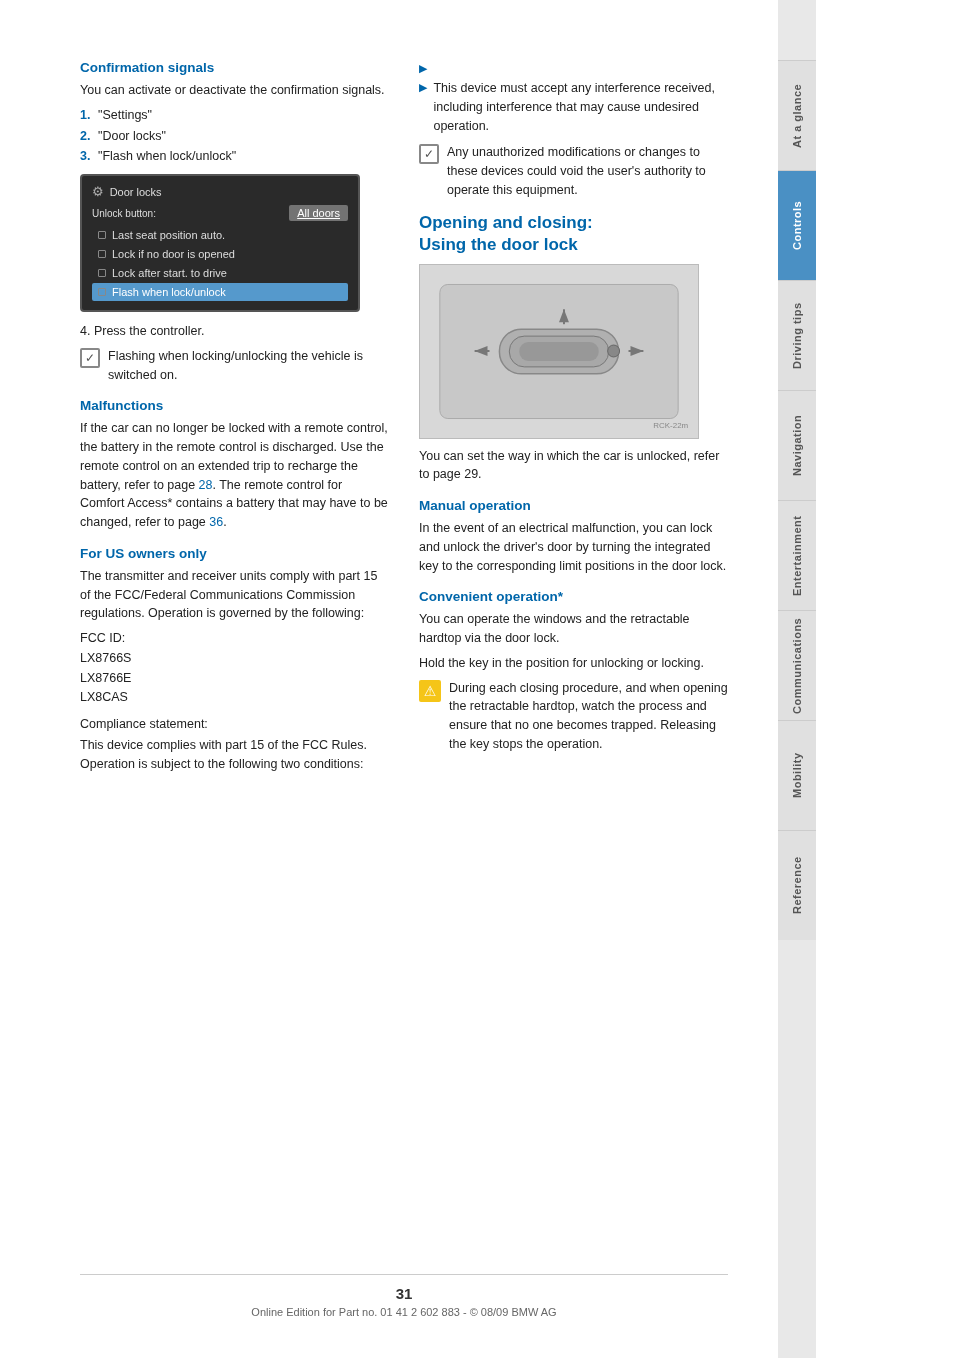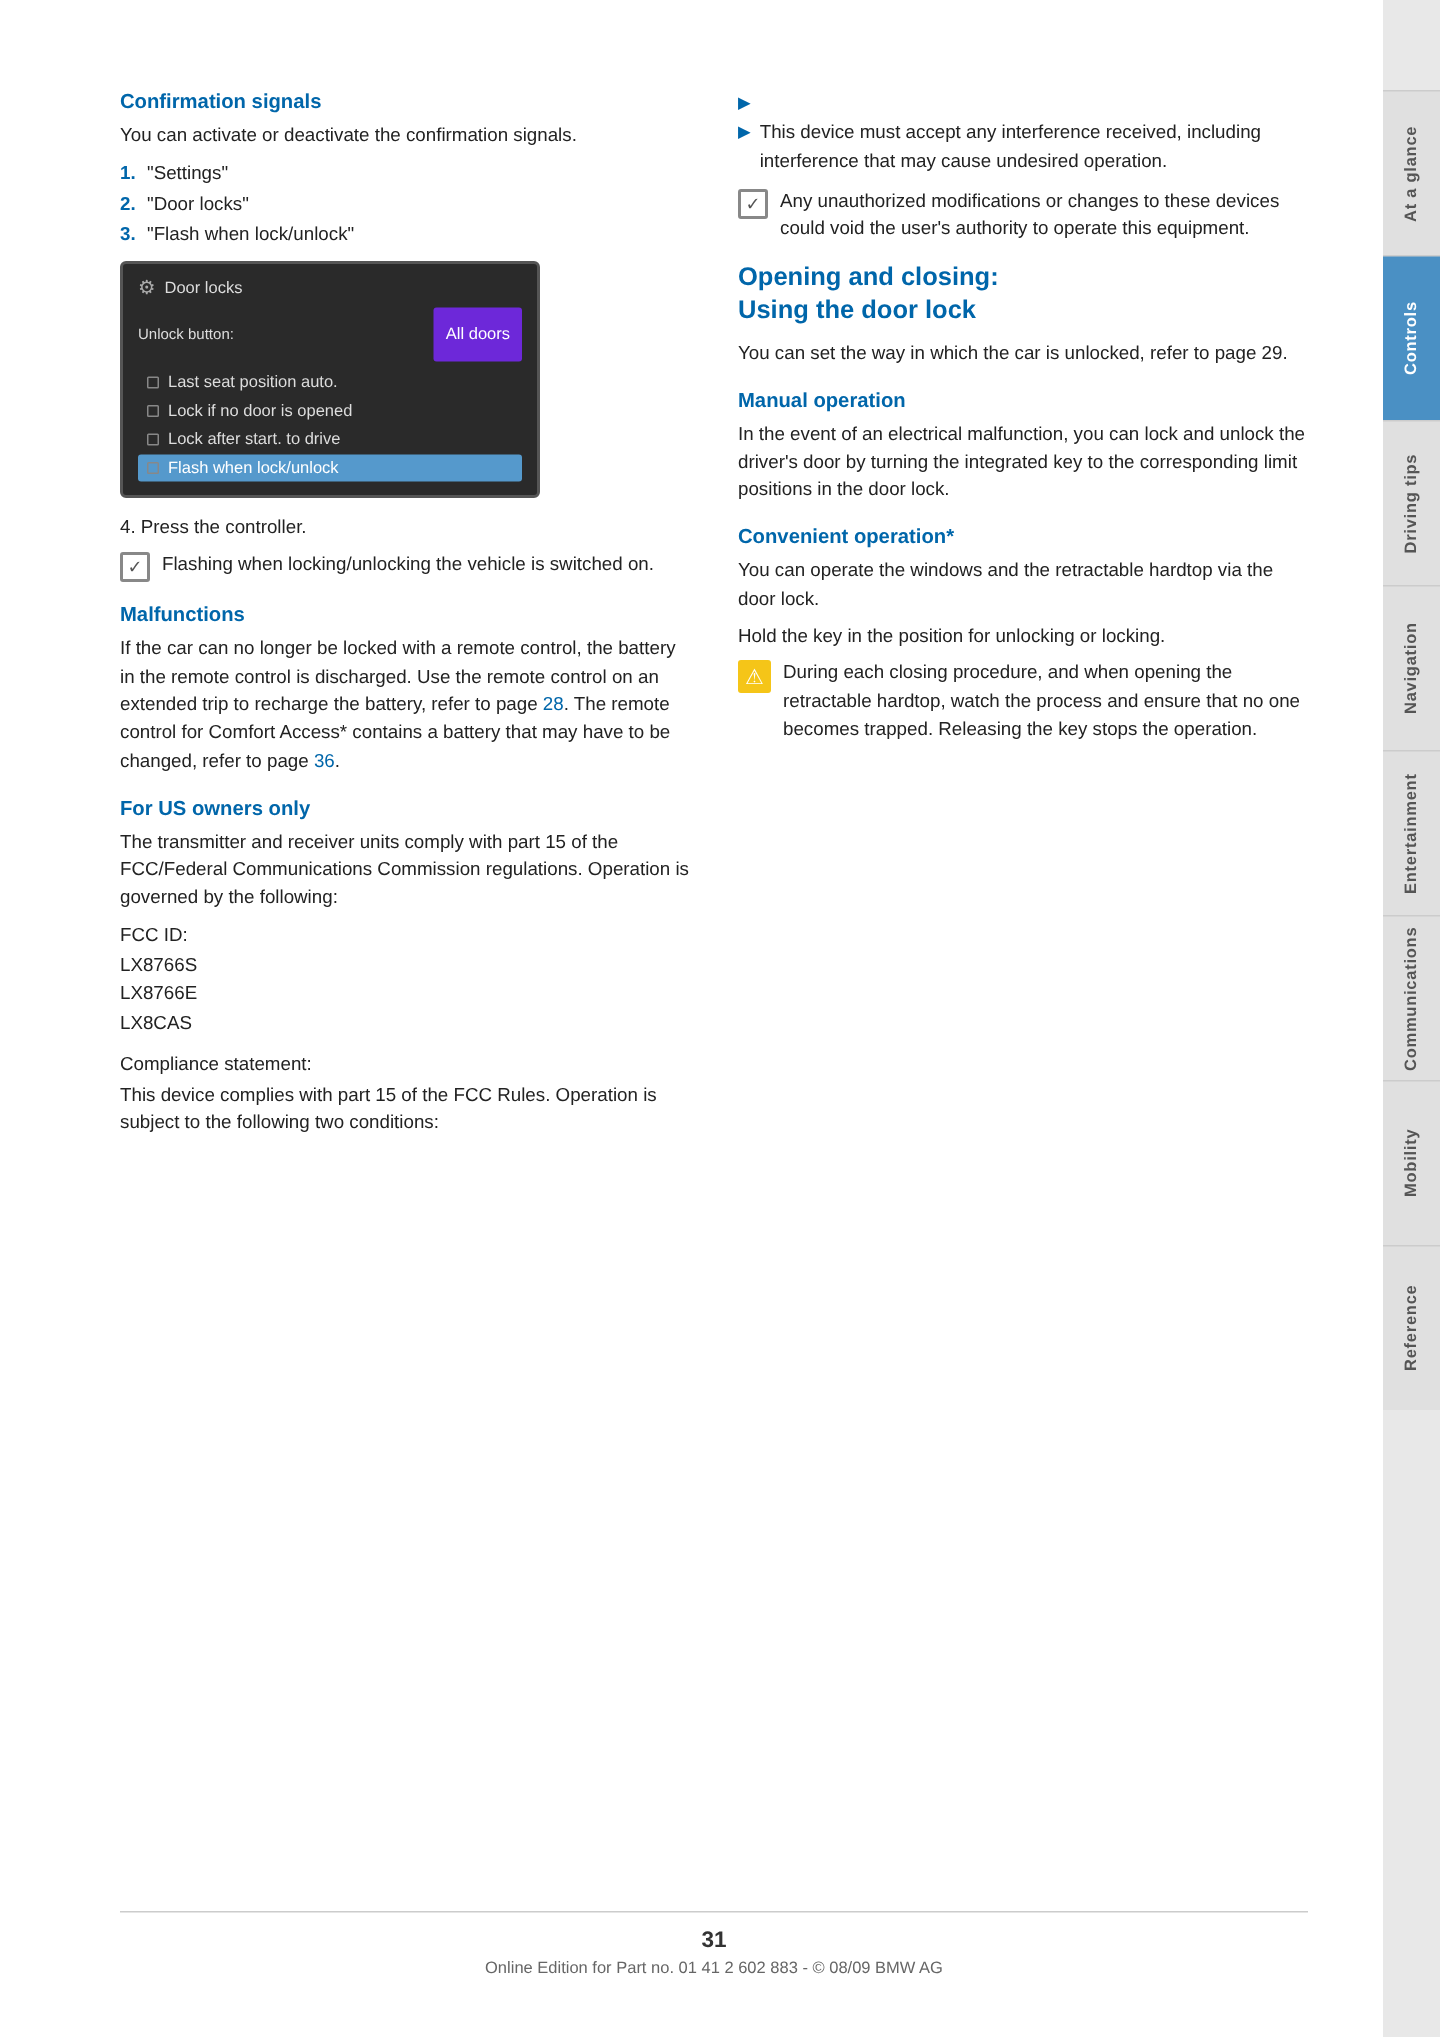--- a/index.html
+++ b/index.html
@@ -8,21 +8,21 @@
       min-height: 1358px;
       background: #fff;
       font-family: Arial, Helvetica, sans-serif;
       font-size: 13px;
       color: #222;
       position: relative;
     }
 
     .page-container {
       display: flex;
-      width: 960px;
+      width: 816px;
       min-height: 1358px;
     }
 
     
     .sidebar {
       width: 38px;
       background: #e8e8e8;
       display: flex;
       flex-direction: column;
       align-items: center;
@@ -182,25 +182,26 @@
       align-items: center;
       margin-bottom: 5px;
     }
 
     .unlock-label {
       color: #ddd;
       font-size: 10px;
     }
 
     .unlock-value {
-      background: #6d28d9;
+      background: #737373;
       color: #fff;
-      padding: 12px 8px;
+      padding: 2px 8px;
       border-radius: 2px;
       font-size: 11px;
+      text-decoration: underline;
     }
 
     
     .note-with-icon {
       display: flex;
       gap: 8px;
       margin: 6px 0;
       align-items: flex-start;
     }
 
@@ -402,20 +403,46 @@
             <p class="body-text" style="margin:0;">Any unauthorized modifications or changes to these devices could void the user's authority to operate this equipment.</p>
           </div>
         </div>
 
         <div class="section-gap">
           <div class="section-heading-large">
             <span>Opening and closing:</span><br>
             <span>Using the door lock</span>
           </div>
 
+          <div class="door-image">
+            <svg class="door-svg" viewBox="0 0 280 175">
+
+              <rect width="280" height="175" fill="#d8d8d8"></rect>
+
+              <rect x="20" y="20" width="240" height="135" rx="8" fill="#c8c8c8" stroke="#aaa" stroke-width="1"></rect>
+
+              <rect x="80" y="65" width="120" height="45" rx="22" fill="#b0b0b0" stroke="#888" stroke-width="1.5"></rect>
+              <rect x="90" y="72" width="100" height="31" rx="15" fill="#a8a8a8" stroke="#777" stroke-width="1"></rect>
+
+              <rect x="100" y="78" width="80" height="19" rx="9" fill="#989898"></rect>
+
+              <circle cx="195" cy="87" r="6" fill="#888" stroke="#666" stroke-width="1"></circle>
+
+              <polygon points="145,45 140,58 150,58" fill="#777"></polygon>
+              <line x1="145" y1="45" x2="145" y2="60" stroke="#777" stroke-width="2"></line>
+
+              <polygon points="225,87 212,82 212,92" fill="#777"></polygon>
+              <line x1="225" y1="87" x2="210" y2="87" stroke="#777" stroke-width="2"></line>
+
+              <polygon points="55,87 68,82 68,92" fill="#777"></polygon>
+              <line x1="55" y1="87" x2="70" y2="87" stroke="#777" stroke-width="2"></line>
+
+              <text x="235" y="165" font-size="8" fill="#888" font-family="Arial">RCK-22m</text>
+            </svg>
+          </div>
 
           <p class="body-text">
             <span>You can set the way in which the car is unlocked, refer to page&nbsp;29.</span>
           </p>
         </div>
 
         <div class="section-gap">
           <div class="section-heading">Manual operation</div>
           <p class="body-text">In the event of an electrical malfunction, you can lock and unlock the driver's door by turning the integrated key to the corresponding limit positions in the door lock.</p>
         </div>

